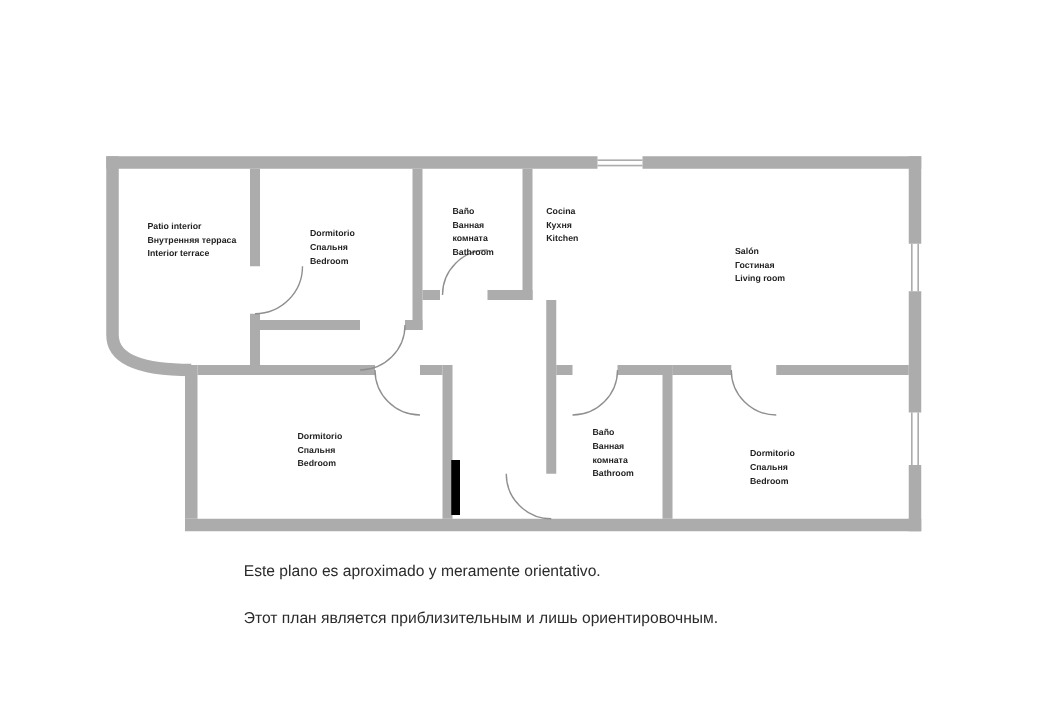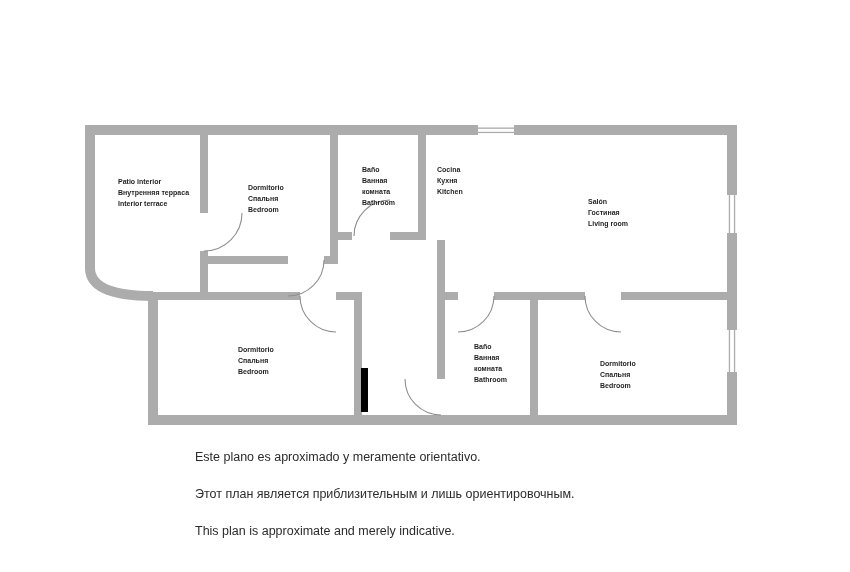--- a/index.html
+++ b/index.html
@@ -130,15 +130,14 @@
       </div>
       <div class="room-label" style="left: 600px; top: 358px;">
         <div>Dormitorio</div>
         <div>Спальня</div>
         <div>Bedroom</div>
       </div>
     </div>
 
   <div class="footer-line" style="top:487px">Этот план является приблизительным и лишь ориентировочным.</div>
   <div class="footer-line" style="top:450px">Este plano es aproximado y meramente orientativo.</div>
-  <div class="footer-line" style="top:524px">This plan is approximate and merely indicative.</div>
 
 </div>
 
 </body></html>

